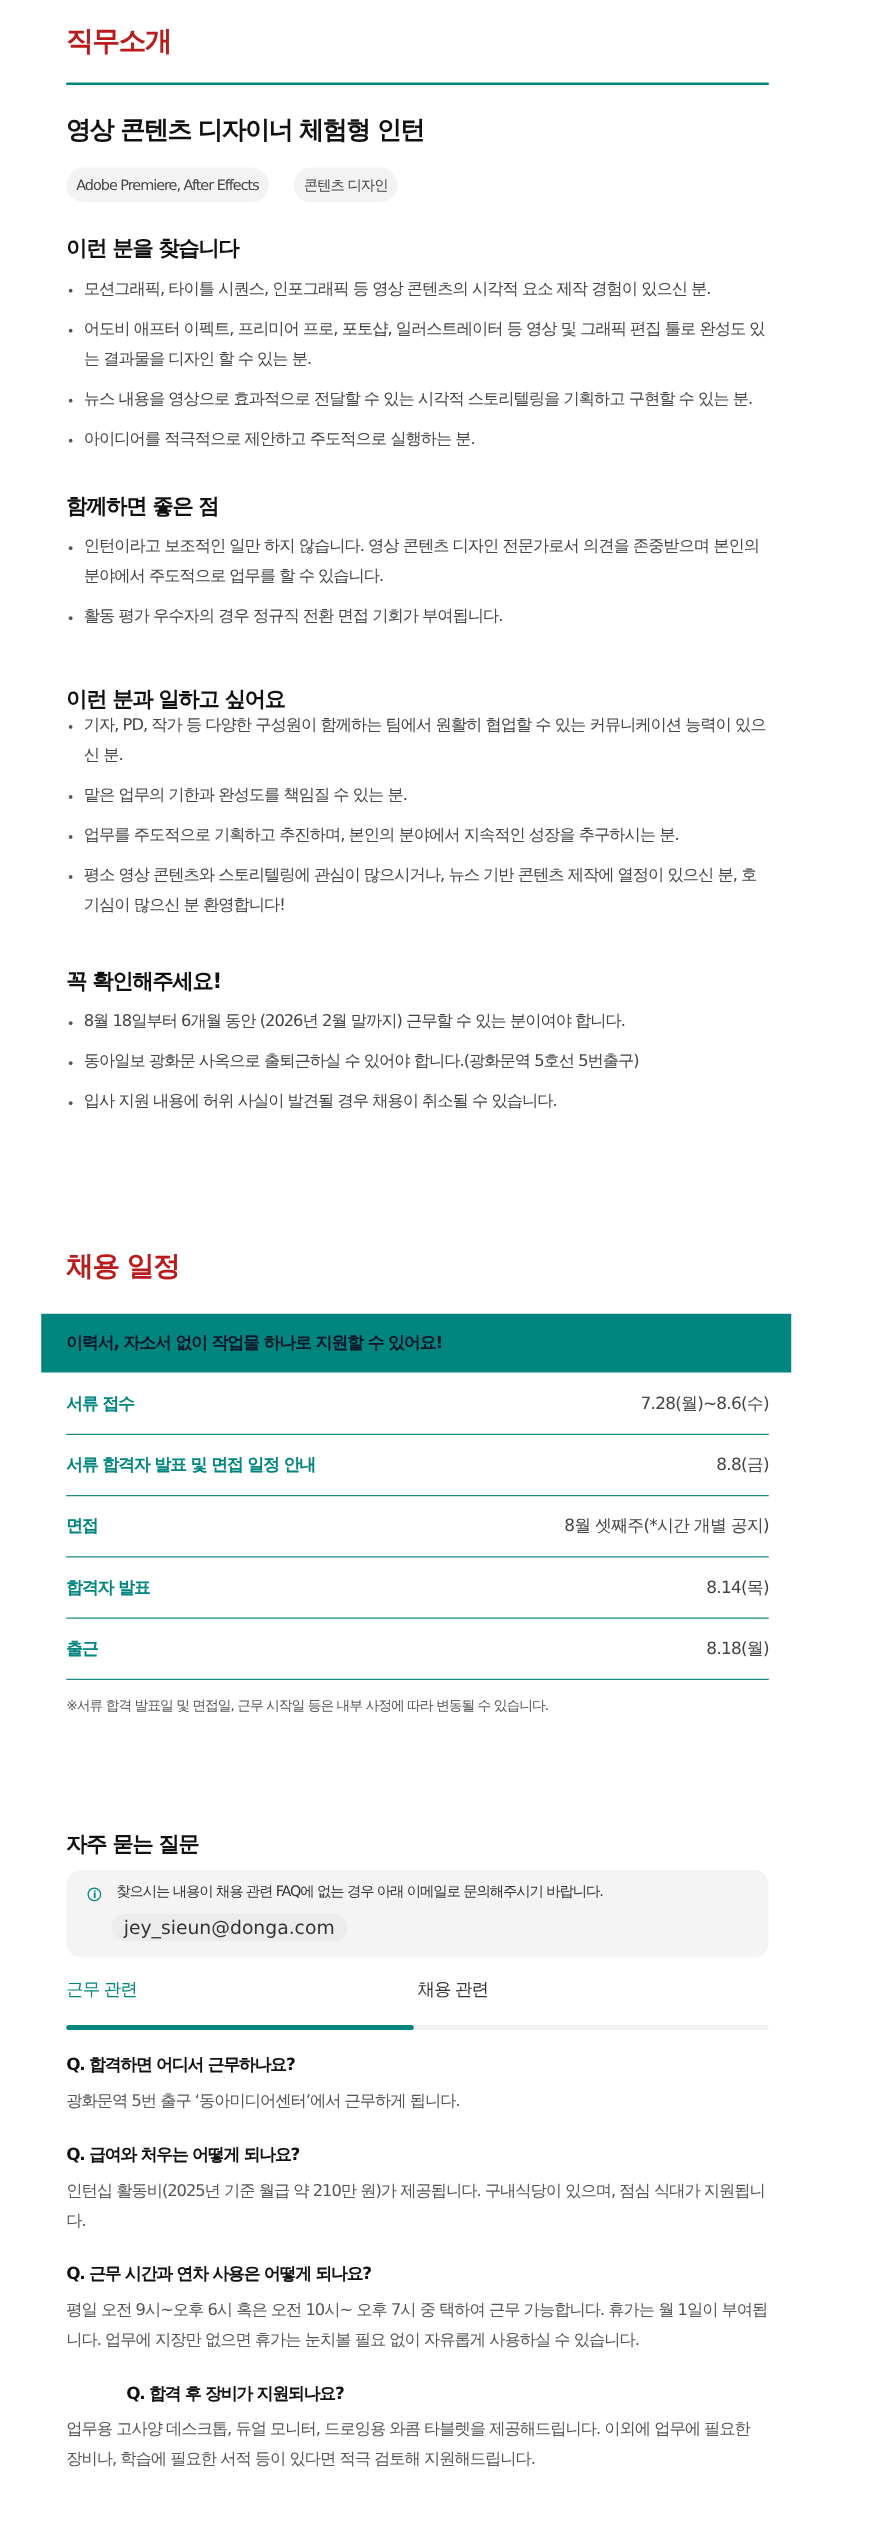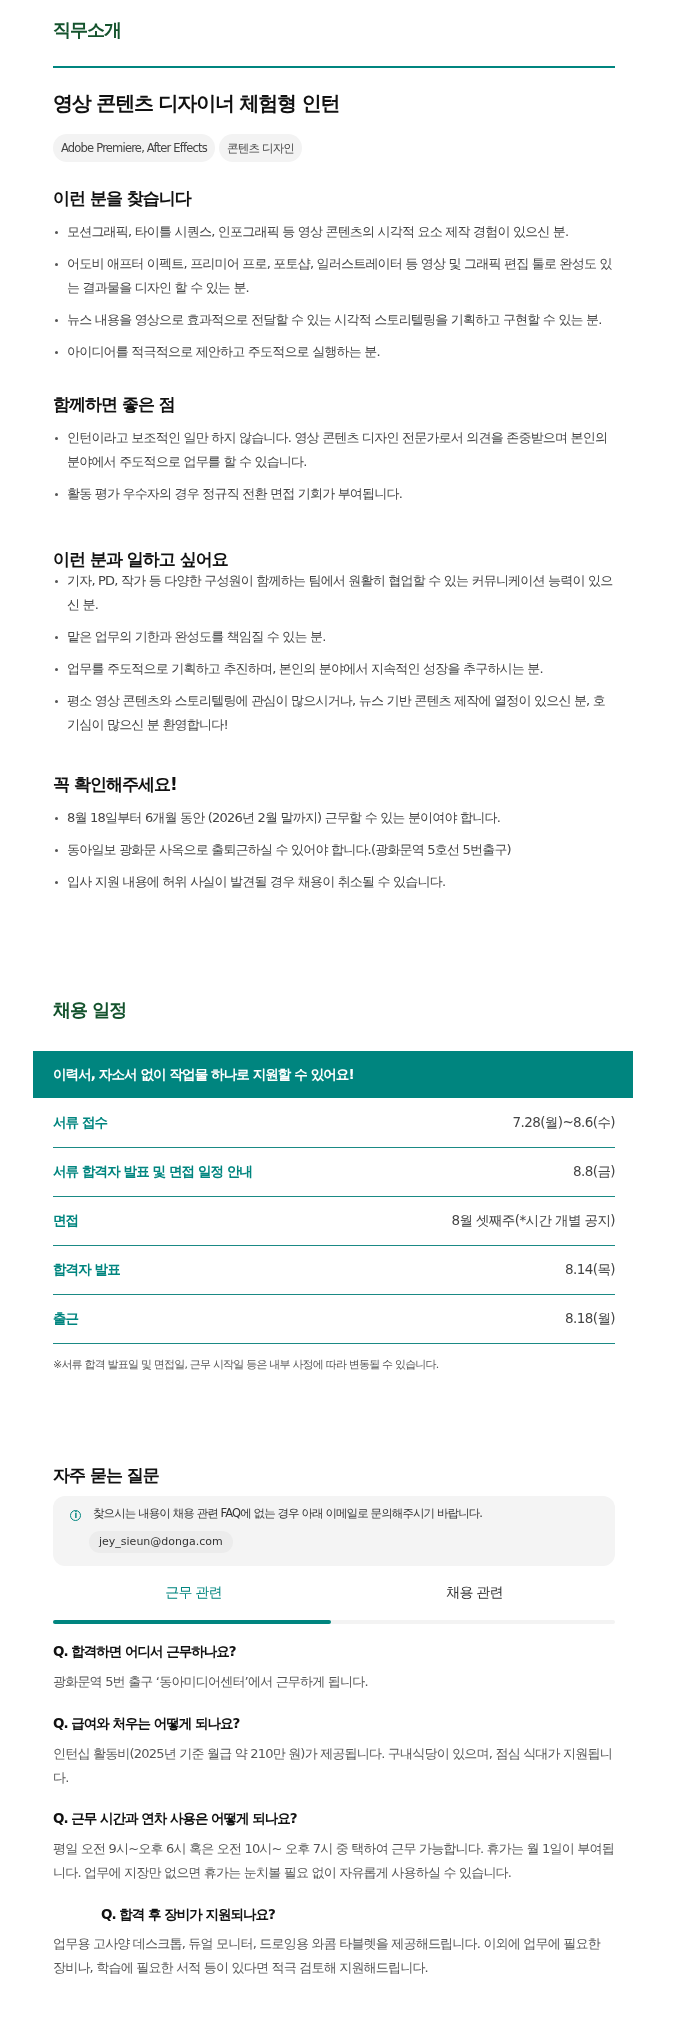--- a/index.html
+++ b/index.html
@@ -10,45 +10,45 @@
       font-family: "DejaVu Sans", "Liberation Sans", sans-serif;
       color: #222;
       position: relative;
       overflow: hidden;
       letter-spacing: -0.6px;
     }
     .wrap { position: absolute; left: 53px; width: 562px; }
 
     
     .sec-title {
-      font-size: 18px; font-weight: bold; color: #14532d;
+      font-size: 22px; font-weight: bold; color: #b91c1c;
       letter-spacing: -1px;
     }
     .title-rule { height: 2px; background: #00857f; width: 562px; }
     .job-title { font-size: 20px; font-weight: bold; color: #111; letter-spacing: -1.2px; }
-    .tags { display: flex; gap: 4px; }
+    .tags { display: flex; gap: 20px; }
     .tag {
       background: #f3f3f3; border-radius: 14px; height: 28px; line-height: 28px;
       padding: 0 8px; font-size: 11.5px; color: #444; letter-spacing: -0.8px;
     }
     .sub-h { font-size: 17px; font-weight: bold; color: #111; letter-spacing: -1px; }
     ul.blist { list-style: none; }
     ul.blist li {
       position: relative; padding-left: 14px; font-size: 13px; color: #444;
       line-height: 24px; margin-bottom: 8px; letter-spacing: -0.8px;
     }
     ul.blist li::before {
       content: ""; position: absolute; left: 2px; top: 11px;
       width: 3px; height: 3px; background: #555; border-radius: 50%;
     }
 
     
     .banner {
       position: absolute; left: 33px; width: 600px; height: 47px;
-      background: #00857f; color: #ffffff; font-size: 13.5px; font-weight: bold;
+      background: #00857f; color: #0f172a; font-size: 13.5px; font-weight: bold;
       line-height: 47px; padding-left: 20px; letter-spacing: -0.9px;
     }
     .sched-row {
       position: absolute; left: 53px; width: 562px; height: 49px;
       border-bottom: 1.5px solid #1a8a85;
       display: flex; justify-content: space-between; align-items: center;
     }
     .sched-label { color: #00857f; font-weight: bold; font-size: 13.5px; letter-spacing: -0.9px; }
     .sched-value { color: #444; font-size: 13.5px; letter-spacing: -0.6px; }
     .note { font-size: 11px; color: #555; letter-spacing: -0.8px; }
@@ -61,25 +61,25 @@
     }
     .info-icon {
       position: absolute; left: 17px; top: 14px; width: 11px; height: 11px;
       border: 1.2px solid #00857f; border-radius: 50%;
       font-size: 8px; line-height: 9px; text-align: center; color: #00857f; font-weight: bold;
     }
     .info-text { position: absolute; left: 40px; top: 10px; font-size: 11.5px; color: #333; letter-spacing: -0.9px; }
     .email-chip {
       position: absolute; left: 36px; top: 35px; height: 22px; line-height: 22px;
       padding: 0 10px; background: #ececec; border-radius: 11px;
-      font-size: 11px; color: #333; letter-spacing: 0; text-align: center;
+      font-size: 15px; color: #333; letter-spacing: 0; text-align: center;
     }
     .tabs { position: absolute; left: 53px; width: 562px; height: 44px; display: flex; }
     .tab {
-      flex: 1; text-align: center; font-size: 14px; line-height: 34px;
+      flex: 1; text-align: left; font-size: 14px; line-height: 34px;
       letter-spacing: -0.8px; color: #333; position: relative;
     }
     .tab.active { color: #00857f; }
     .tab-track { position: absolute; left: 53px; width: 562px; height: 4px; background: #f3f3f3; border-radius: 2px; }
     .tab-ind { position: absolute; left: 53px; width: 278px; height: 4px; background: #00857f; border-radius: 2px; }
 
     .q { font-size: 13.5px; font-weight: bold; color: #111; letter-spacing: -1px; }
     .a { font-size: 13px; color: #555; line-height: 24px; letter-spacing: -0.8px; }
   </style>
 </head>

